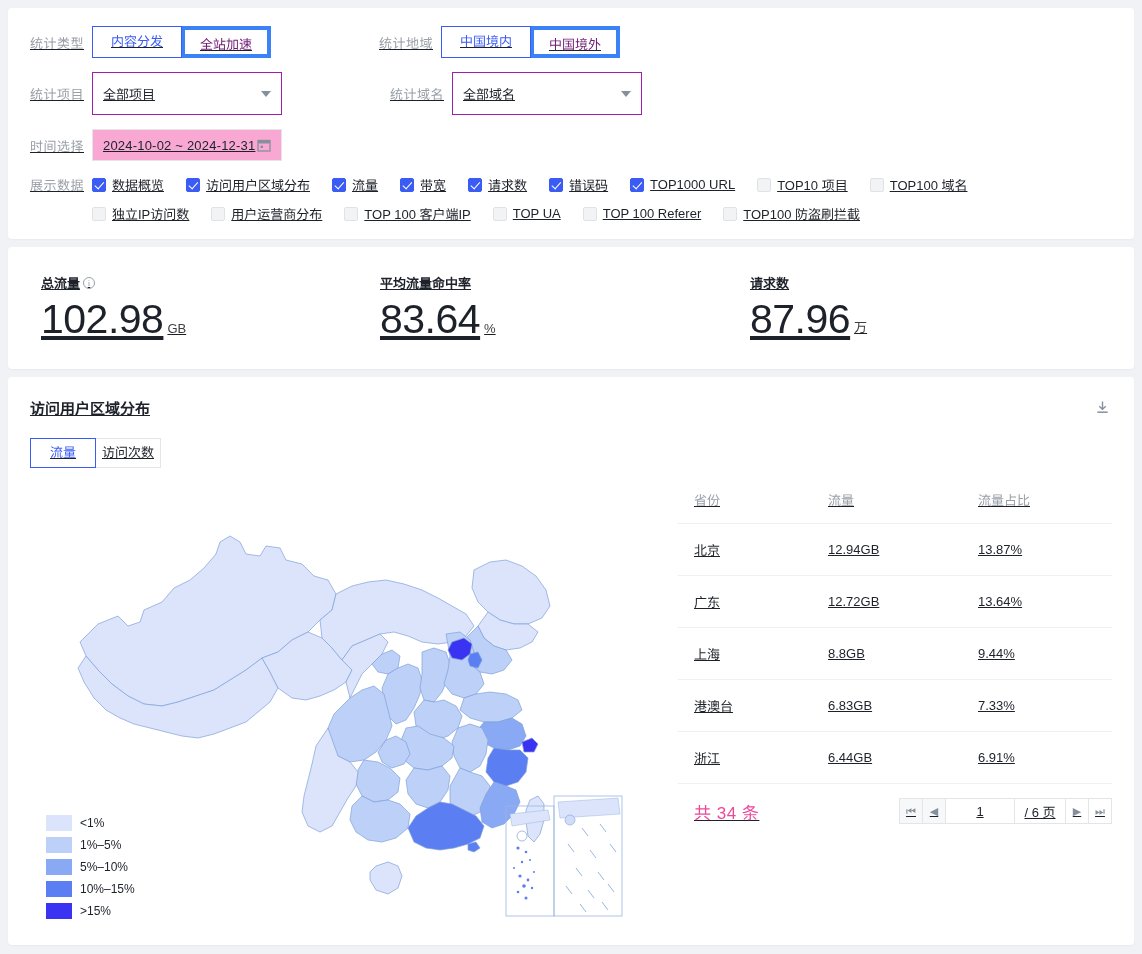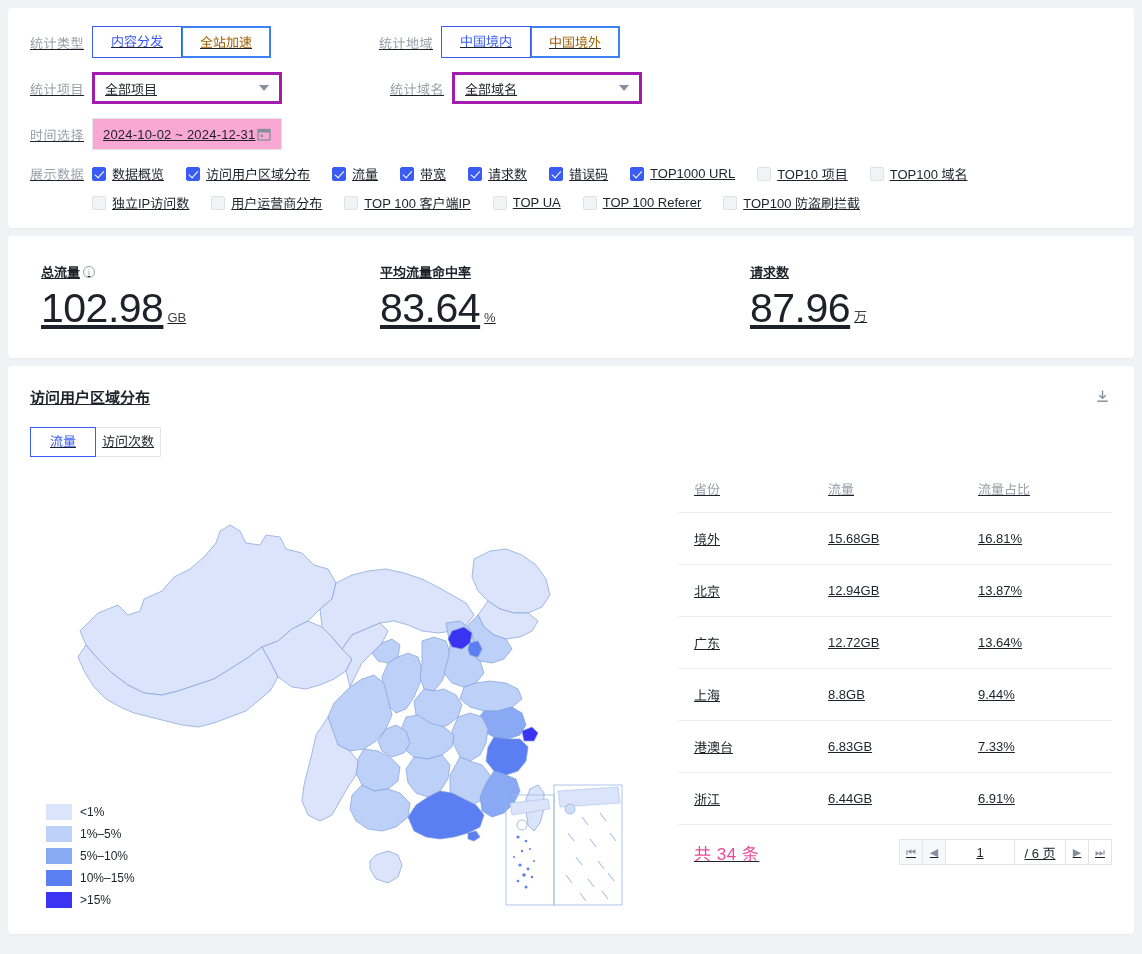--- a/index.html
+++ b/index.html
@@ -28,33 +28,33 @@
   .filter-row { display: flex; align-items: center; margin-bottom: 14px; }
   .f-label {
     color: #9aa0a8; font-size: 13px;
     width: 62px; flex: 0 0 62px; text-align: left;
     letter-spacing: .5px;
   }
   .seg-group { display: flex; }
   .seg {
     min-width: 90px; height: 32px; line-height: 30px;
     text-align: center; font-size: 13px;
-    border: 2px solid #3b82f6; background: #fff;
-    color: #a16207; cursor: pointer; margin-left: -1px;
+    border: 4px solid #3b82f6; background: #fff;
+    color: #701a75; cursor: pointer; margin-left: -1px;
     position: relative;
   }
   .seg:first-child { margin-left: 0; }
   .seg.active {
     border: 1px solid #3a5cf5; color: #3a5cf5; z-index: 2;
   }
   .gap-col { width: 108px; flex: 0 0 108px; }
 
   .select-box {
-    width: 190px; height: 32px;
-    border: 3px solid #a21caf; background: #fff;
+    width: 190px; height: 43px;
+    border: 1px solid #a21caf; background: #fff;
     display: flex; align-items: center;
     padding: 0 10px; font-size: 13px; cursor: pointer;
     position: relative;
   }
   .select-val { flex: 1; color: #1d2129; }
   .caret {
     width: 0; height: 0;
     border-left: 5px solid transparent;
     border-right: 5px solid transparent;
     border-top: 6px solid #86909c;
@@ -516,25 +516,20 @@
         <table class="prov">
           <thead>
             <tr>
               <th class="col-prov">省份</th>
               <th class="col-flux">流量</th>
               <th class="col-pct">流量占比</th>
             </tr>
           </thead>
           <tbody>
             <tr>
-              <td class="col-prov">境外</td>
-              <td class="col-flux">15.68GB</td>
-              <td class="col-pct">16.81%</td>
-            </tr>
-            <tr>
               <td class="col-prov">北京</td>
               <td class="col-flux">12.94GB</td>
               <td class="col-pct">13.87%</td>
             </tr>
             <tr>
               <td class="col-prov">广东</td>
               <td class="col-flux">12.72GB</td>
               <td class="col-pct">13.64%</td>
             </tr>
             <tr>

